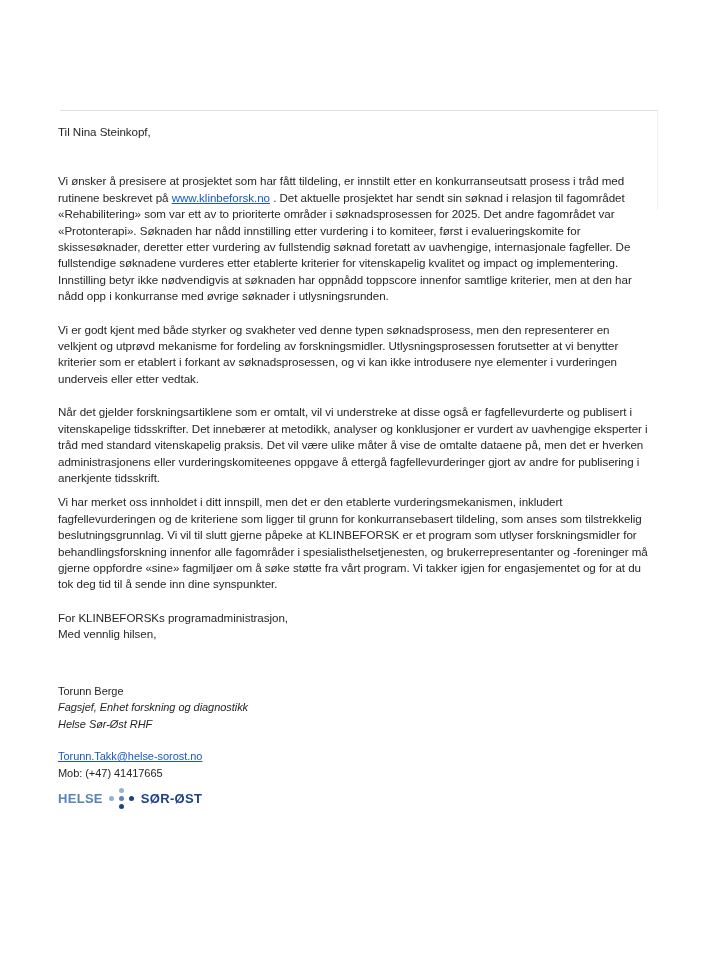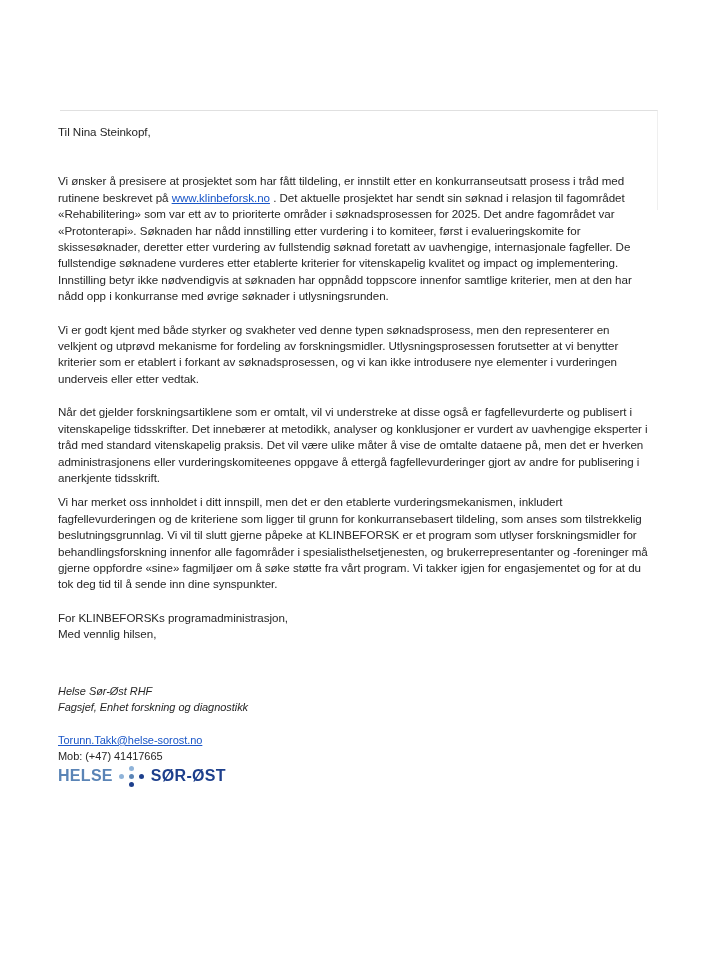--- a/index.html
+++ b/index.html
@@ -41,24 +41,24 @@
     .gap-2 { height: 17px; }
     .gap-sig { height: 40px; }
     a.link {
       color: #1a56c8;
       text-decoration: underline;
     }
     .italic { font-style: italic; }
     .logo {
       display: flex;
       align-items: center;
-      margin-top: 1px;
+      margin-top: 7px;
       height: 22px;
       font-family: "Liberation Sans", sans-serif;
-      font-size: 16px;
+      font-size: 13px;
       font-weight: bold;
       letter-spacing: 0.3px;
       text-align: right;
     }
     .logo-left {
       color: #5a84b6;
       font-weight: bold;
     }
     .logo-right {
       color: #1d3f8c;
@@ -97,22 +97,23 @@
   <div style="height:8px"></div>
 
   <p>Vi har merket oss innholdet i ditt innspill, men det er den etablerte vurderingsmekanismen, inkludert fagfellevurderingen og de kriteriene som ligger til grunn for konkurransebasert tildeling, som anses som tilstrekkelig beslutningsgrunnlag. Vi vil til slutt gjerne påpeke at KLINBEFORSK er et program som utlyser forskningsmidler for behandlingsforskning innenfor alle fagområder i spesialisthelsetjenesten, og brukerrepresentanter og -foreninger må gjerne oppfordre «sine» fagmiljøer om å søke støtte fra vårt program. Vi takker igjen for engasjementet og for at du tok deg tid til å sende inn dine synspunkter.</p>
   <div class="gap-2"></div>
 
   <p>For KLINBEFORSKs programadministrasjon,</p>
   <p>Med vennlig hilsen,</p>
   <div class="gap-sig"></div>
 
   <div style="font-size:11px; line-height:16.5px;">
+    <p>Torunn Berge</p>
+    <p class="italic">Fagsjef, Enhet forskning og diagnostikk</p>
     <p class="italic">Helse Sør-Øst RHF</p>
-    <p class="italic">Fagsjef, Enhet forskning og diagnostikk</p>
     <div style="height:16px"></div>
     <p><a class="link" href="#">Torunn.Takk@helse-sorost.no</a></p>
     <p>Mob: (+47) 41417665</p>
     <div class="logo">
       <span class="logo-left">HELSE</span>
       <span class="dots">
         <span class="dot" style="left:12px; top:0px; background:#8fb3d9;"></span>
         <span class="dot" style="left:2px; top:8px; background:#8fb3d9;"></span>
         <span class="dot" style="left:12px; top:8px; background:#5a84b6;"></span>
         <span class="dot" style="left:22px; top:8px; background:#1d3f8c;"></span>

